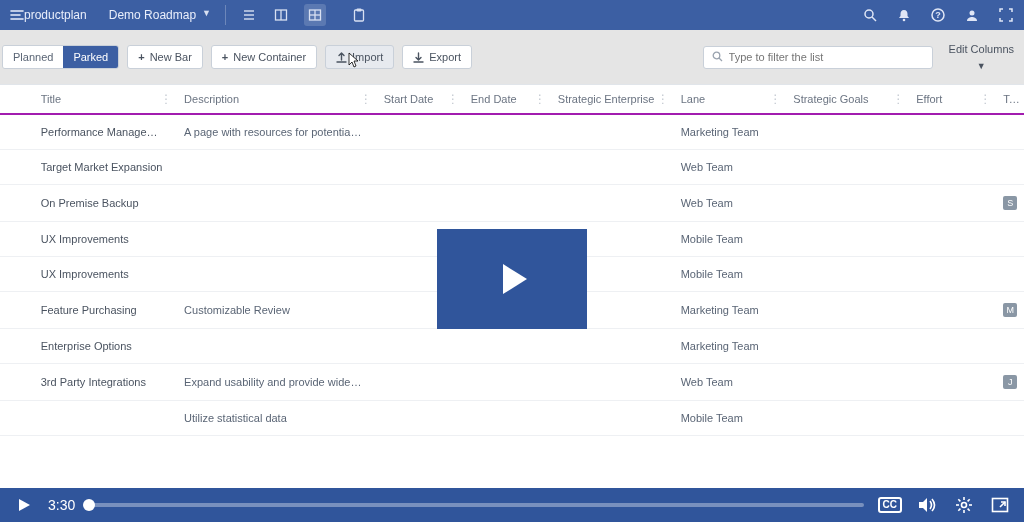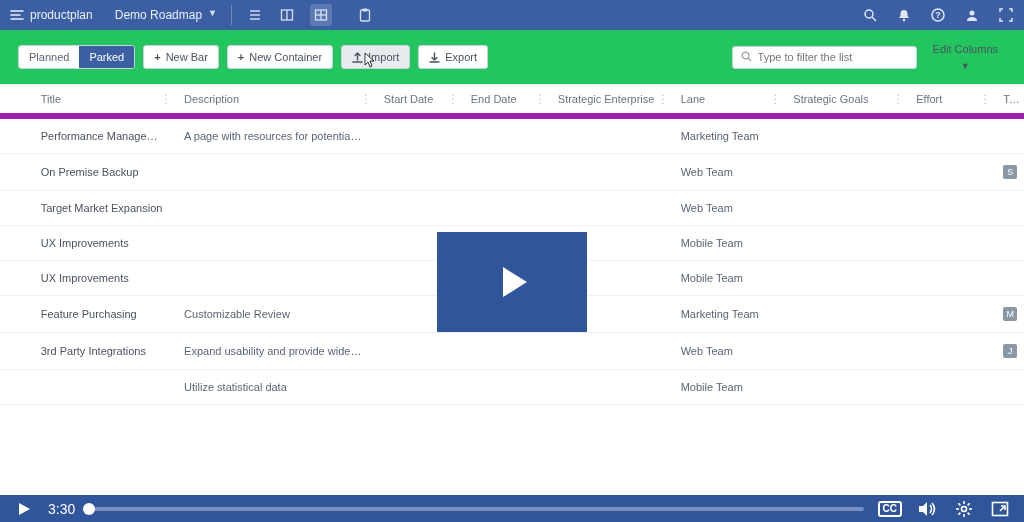--- a/index.html
+++ b/index.html
@@ -1,64 +1,64 @@
 <!DOCTYPE html>
 <html><head>
 <meta charset="utf-8">
 <style>
   * { box-sizing: border-box; margin: 0; padding: 0; }
   html, body { width: 1024px; height: 522px; font-family: "Helvetica Neue", Arial, sans-serif; background: #fff; overflow: hidden; }
   body { display: flex; flex-direction: column; }
 
   
   .appbar { height: 30px; background: #3c5fa3; color: #e9eefb; display: flex; align-items: center; padding: 0 10px; font-size: 12px; }
-  .appbar .brand { display: flex; align-items: center; gap: 6px; font-weight: 500; }
+  .appbar .brand { display: flex; align-items: center; font-weight: 500; }
   .brand-icon svg { display: block; }
   .roadmap-select { margin-left: 22px; display: flex; align-items: flex-start; gap: 6px; cursor: pointer; color: #e9eefb; }
   .roadmap-select .caret { font-size: 9px; opacity: .9; }
   .appbar .divider { width: 1px; height: 20px; background: rgba(255,255,255,.25); margin: 0 14px; }
   .view-icons { display: flex; align-items: center; gap: 14px; }
   .view-icons .vicon { width: 18px; height: 18px; display: flex; align-items: center; justify-content: center; opacity: .9; cursor: pointer; }
   .view-icons .vicon.active { background: rgba(255,255,255,.18); border-radius: 3px; padding: 2px; width: 22px; height: 22px; }
   .appbar-right { margin-left: auto; display: flex; align-items: center; gap: 18px; }
   .appbar-right .ricon { width: 16px; height: 16px; display: flex; align-items: center; justify-content: center; cursor: pointer; opacity: .95; }
 
   
-  .toolbar-wrap { background: #22c55e; padding: 8px 18px; border-bottom: 1px solid #e1e5ea; display: flex; align-items: center; gap: 8px; }
+  .toolbar-wrap { background: #e5e5e5; padding: 8px 2px; border-bottom: 1px solid #e1e5ea; display: flex; align-items: center; gap: 8px; }
   .tab-group { display: inline-flex; border: 1px solid #c9d0d9; border-radius: 3px; overflow: hidden; }
   .tab { font-size: 11px; padding: 5px 10px; background: #fff; color: #5a6575; cursor: pointer; border: none; }
   .tab.active { background: #3c5fa3; color: #fff; }
   .btn { font-size: 11px; padding: 5px 10px; background: #fff; border: 1px solid #c9d0d9; border-radius: 3px; color: #4a5360; cursor: pointer; display: inline-flex; align-items: center; gap: 5px; }
   .btn.hover { background: #e7eaef; }
   .btn .plus { font-weight: bold; }
   .btn svg { display: block; }
   .spacer { flex: 1; }
-  .filter-box { display: flex; align-items: center; gap: 6px; background: #fff; border: 1px solid #c9d0d9; border-radius: 3px; padding: 4px 8px; width: 185px; color: #9aa3af; font-size: 11px; }
+  .filter-box { display: flex; align-items: center; gap: 6px; background: #fff; border: 1px solid #c9d0d9; border-radius: 3px; padding: 4px 8px; width: 230px; color: #9aa3af; font-size: 11px; }
   .filter-box input { border: none; outline: none; font-size: 11px; width: 100%; color: #4a5360; background: transparent; }
   .edit-cols { font-size: 11px; color: #4a5360; display: inline-flex; align-items: center; gap: 6px; padding: 5px 8px; cursor: pointer; flex-direction: column; }
   .edit-cols .caret { font-size: 9px; }
 
   
   .cursor-overlay { position: absolute; width: 14px; height: 18px; pointer-events: none; }
 
   
   .table-wrap { flex: 1; overflow: hidden; position: relative; }
   table { width: 100%; border-collapse: collapse; table-layout: fixed; }
-  thead th { text-align: left; font-size: 11px; font-weight: 500; color: #6b7482; padding: 8px 10px; border-bottom: 6px solid #a21caf; background: #fff; position: relative; white-space: nowrap; overflow: hidden; text-overflow: ellipsis; margin-top: 25px; }
+  thead th { text-align: left; font-size: 11px; font-weight: 500; color: #6b7482; padding: 8px 10px; border-bottom: 2px solid #a21caf; background: #fff; position: relative; white-space: nowrap; overflow: hidden; text-overflow: ellipsis; margin-top: 25px; }
   thead th .grip { position: absolute; right: 4px; top: 50%; transform: translateY(-50%); color: #c3c9d1; font-size: 12px; letter-spacing: -2px; }
   tbody td { font-size: 11px; color: #5a6575; padding: 11px 10px; border-bottom: 1px solid #eef0f3; white-space: nowrap; overflow: hidden; text-overflow: ellipsis; }
   tbody td.title { color: #4a5360; }
   .tag-chip { display: inline-block; min-width: 14px; height: 14px; border-radius: 2px; background: #8a97a5; color: #fff; font-size: 9px; line-height: 14px; text-align: center; padding: 0 2px; }
 
   
   .play-overlay { position: absolute; left: 50%; top: 50%; transform: translate(-50%, -58%); width: 150px; height: 100px; background: #30559b; display: flex; align-items: center; justify-content: center; z-index: 50; }
   .play-overlay svg { display: block; }
 
   
-  .video-bar { height: 27px; background: #30559b; display: flex; align-items: center; padding: 0 14px; color: #fff; gap: 14px; position: relative; }
+  .video-bar { height: 34px; background: #30559b; display: flex; align-items: center; padding: 0 14px; color: #fff; gap: 14px; position: relative; }
   .vb-icon { width: 20px; height: 20px; display: flex; align-items: center; justify-content: center; cursor: pointer; }
   .vb-time { font-size: 14px; font-weight: 500; }
   .vb-track { flex: 1; height: 4px; background: rgba(255,255,255,.35); border-radius: 2px; position: relative; }
   .vb-track .knob { position: absolute; left: 0; top: 50%; transform: translate(-50%, -50%); width: 12px; height: 12px; background: #fff; border-radius: 50%; }
   .vb-right { display: flex; align-items: center; gap: 16px; }
   .cc-box { border: 2px solid #fff; border-radius: 3px; font-size: 10px; font-weight: 700; padding: 1px 3px; line-height: 1; }
 </style>
 </head>
 <body>
 
@@ -234,41 +234,41 @@
           <td></td>
           <td></td>
           <td></td>
           <td>Marketing Team</td>
           <td></td>
           <td></td>
           <td></td>
         </tr>
         <tr>
           <td></td>
+          <td class="title">Target Market Expansion</td>
+          <td></td>
+          <td></td>
+          <td></td>
+          <td></td>
+          <td>Web Team</td>
+          <td></td>
+          <td></td>
+          <td></td>
+        </tr>
+        <tr>
+          <td></td>
           <td class="title">On Premise Backup</td>
           <td></td>
           <td></td>
           <td></td>
           <td></td>
           <td>Web Team</td>
           <td></td>
           <td></td>
           <td><span class="tag-chip">S</span></td>
-        </tr>
-        <tr>
-          <td></td>
-          <td class="title">Target Market Expansion</td>
-          <td></td>
-          <td></td>
-          <td></td>
-          <td></td>
-          <td>Web Team</td>
-          <td></td>
-          <td></td>
-          <td></td>
         </tr>
         <tr>
           <td></td>
           <td class="title">UX Improvements</td>
           <td></td>
           <td></td>
           <td></td>
           <td></td>
           <td>Mobile Team</td>
           <td></td>
@@ -291,20 +291,32 @@
           <td></td>
           <td class="title">Feature Purchasing</td>
           <td>Customizable Review</td>
           <td></td>
           <td></td>
           <td></td>
           <td>Marketing Team</td>
           <td></td>
           <td></td>
           <td><span class="tag-chip">M</span></td>
+        </tr>
+        <tr>
+          <td></td>
+          <td class="title">Enterprise Options</td>
+          <td></td>
+          <td></td>
+          <td></td>
+          <td></td>
+          <td>Marketing Team</td>
+          <td></td>
+          <td></td>
+          <td></td>
         </tr>
         <tr>
           <td></td>
           <td class="title">3rd Party Integrations</td>
           <td>Expand usability and provide wider offering.</td>
           <td></td>
           <td></td>
           <td></td>
           <td>Web Team</td>
           <td></td>

